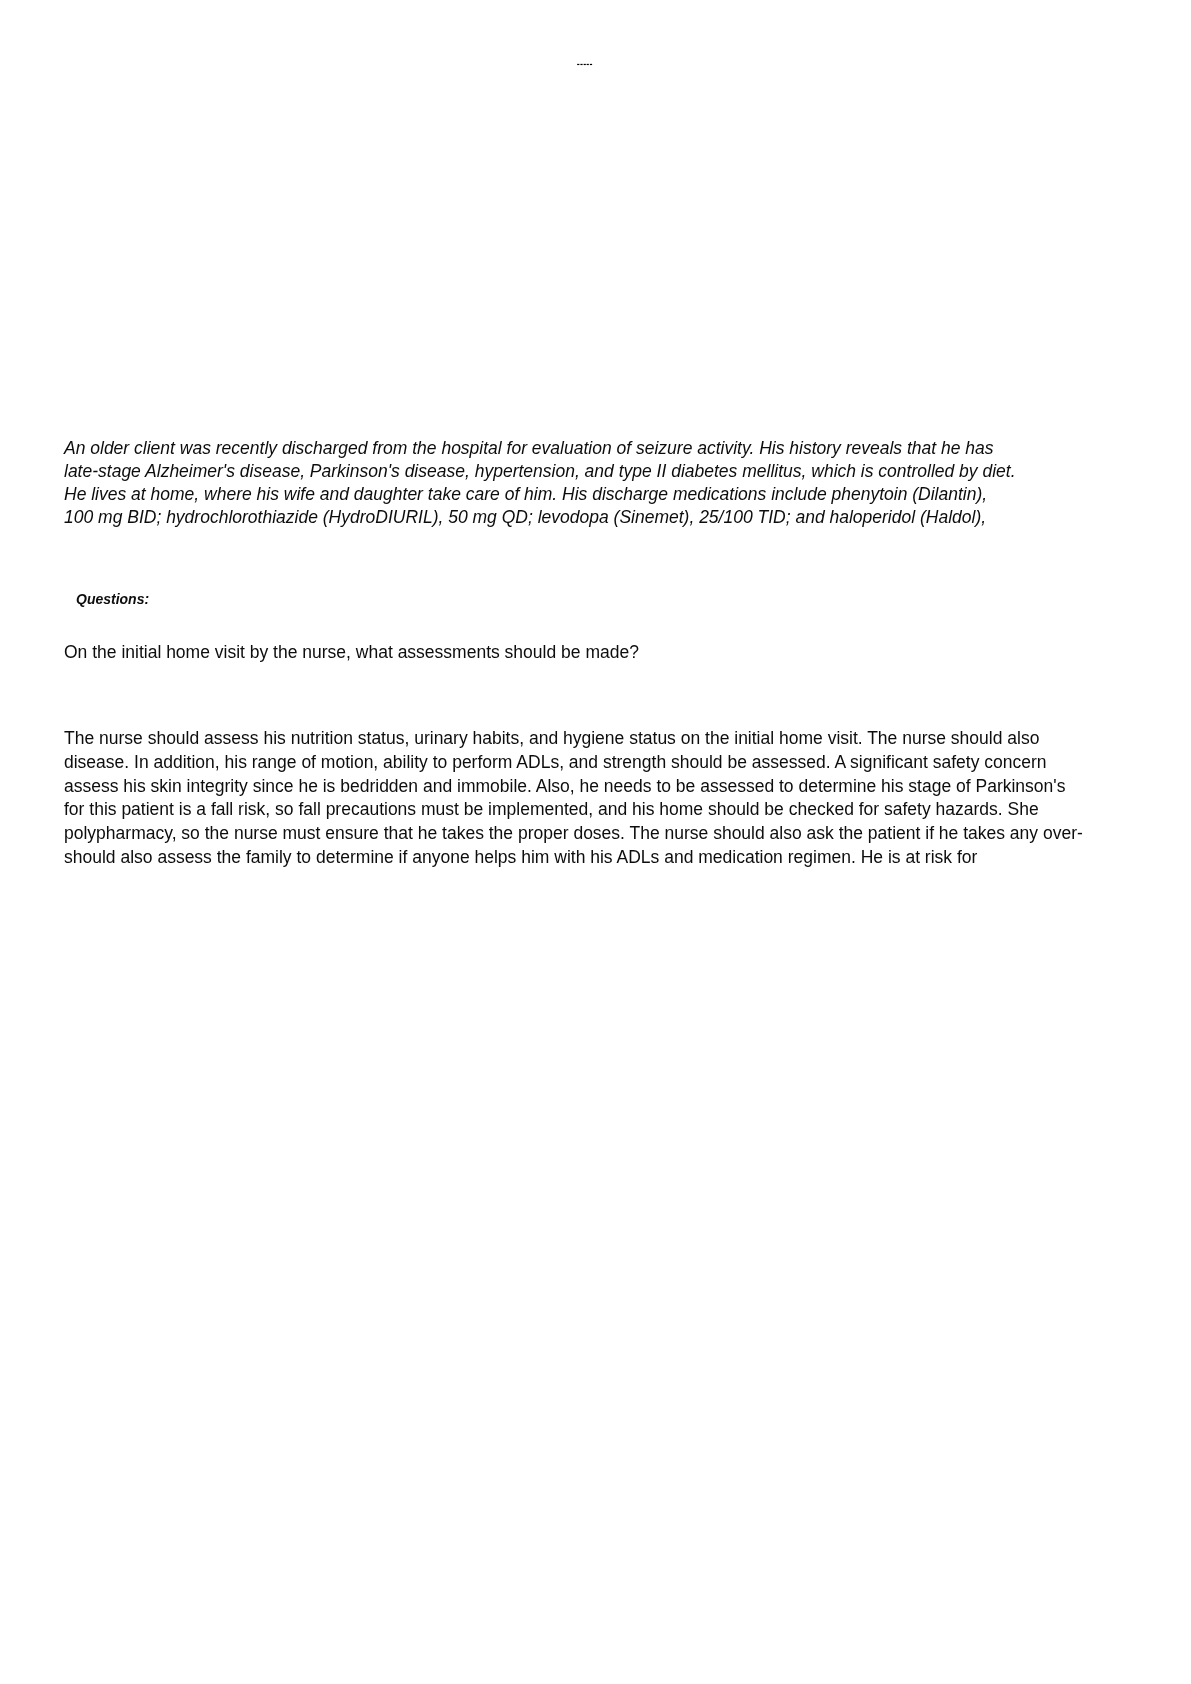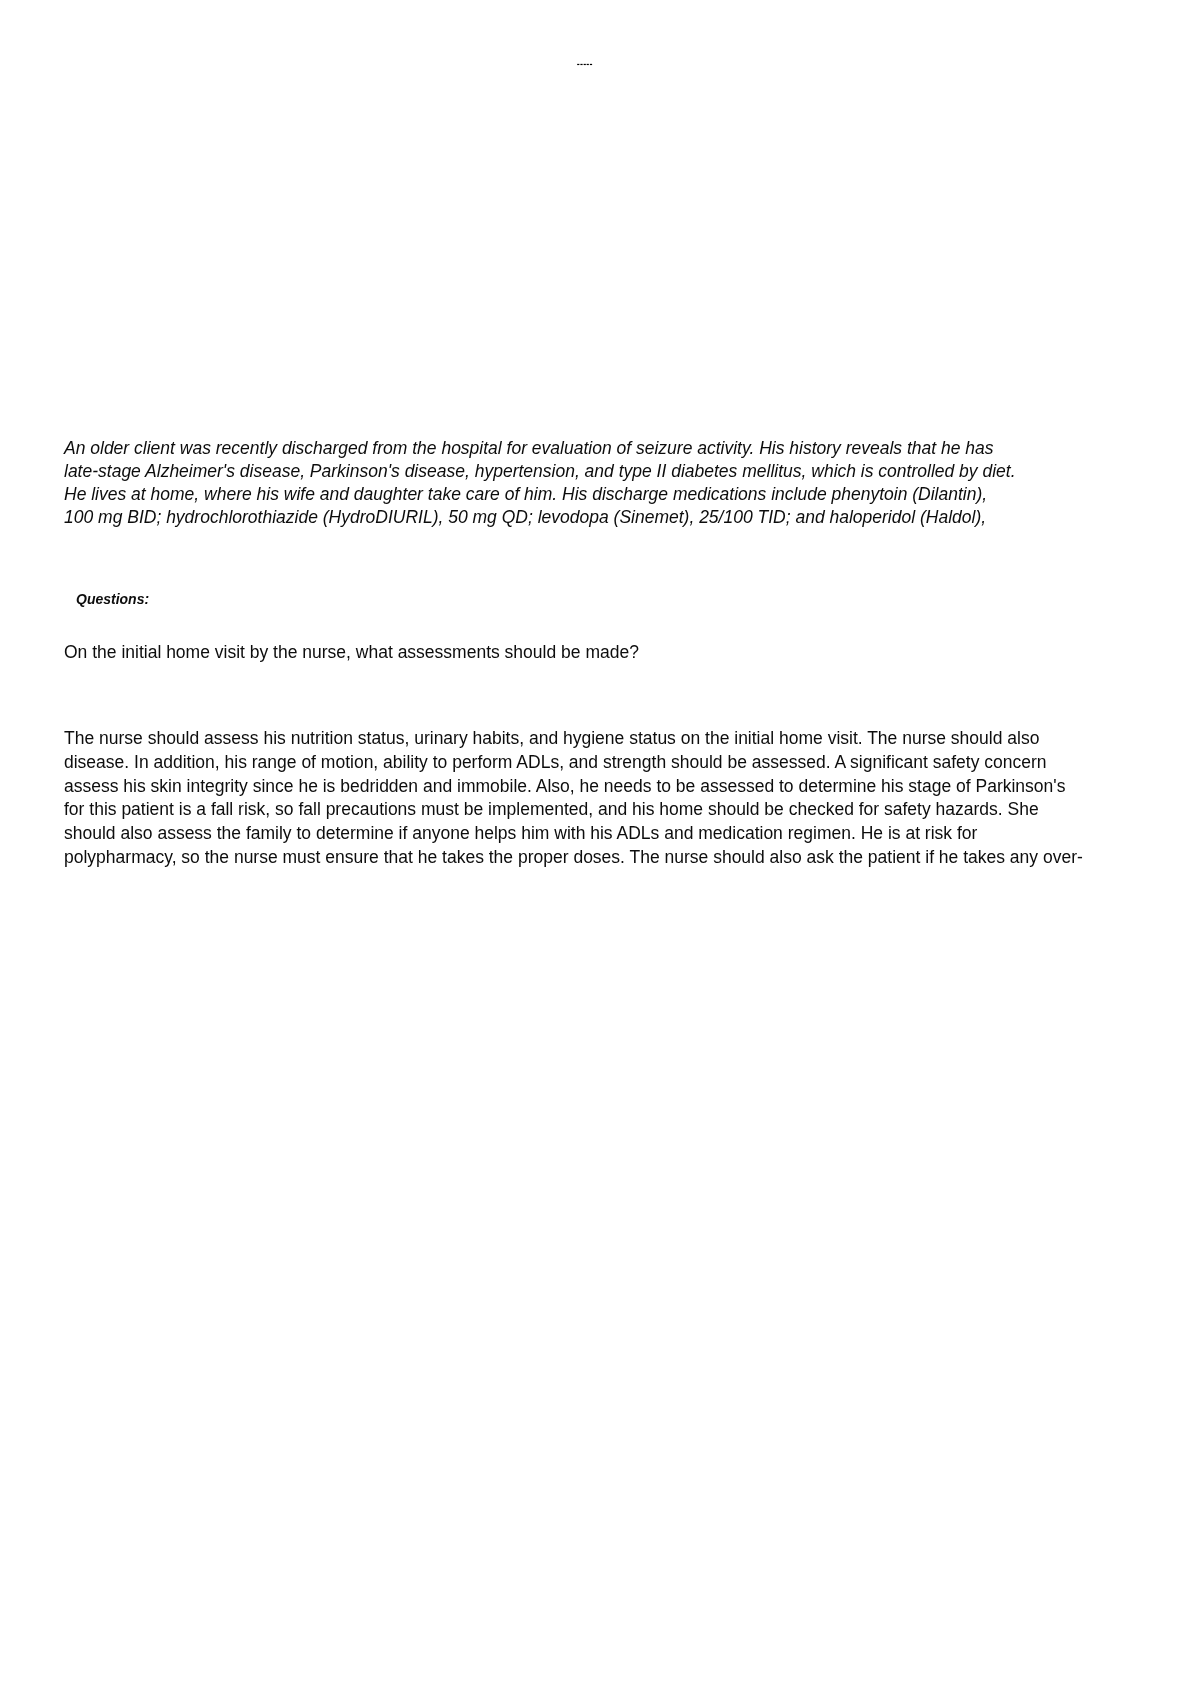--- a/index.html
+++ b/index.html
@@ -88,17 +88,17 @@
 
   <div class="questions-label">Questions:</div>
 
   <div class="question-line">On the initial home visit by the nurse, what assessments should be made?</div>
 
   <div class="answer-block">
     <div class="answer-line">The nurse should assess his nutrition status, urinary habits, and hygiene status on the initial home visit. The nurse should also</div>
     <div class="answer-line">disease. In addition, his range of motion, ability to perform ADLs, and strength should be assessed. A significant safety concern</div>
     <div class="answer-line">assess his skin integrity since he is bedridden and immobile. Also, he needs to be assessed to determine his stage of Parkinson's</div>
     <div class="answer-line">for this patient is a fall risk, so fall precautions must be implemented, and his home should be checked for safety hazards. She</div>
+    <div class="answer-line">polypharmacy, so the nurse must ensure that he takes the proper doses. The nurse should also ask the patient if he takes any over-</div>
     <div class="answer-line">should also assess the family to determine if anyone helps him with his ADLs and medication regimen. He is at risk for</div>
-    <div class="answer-line">polypharmacy, so the nurse must ensure that he takes the proper doses. The nurse should also ask the patient if he takes any over-</div>
   </div>
 
 </div>
 
 </body></html>

